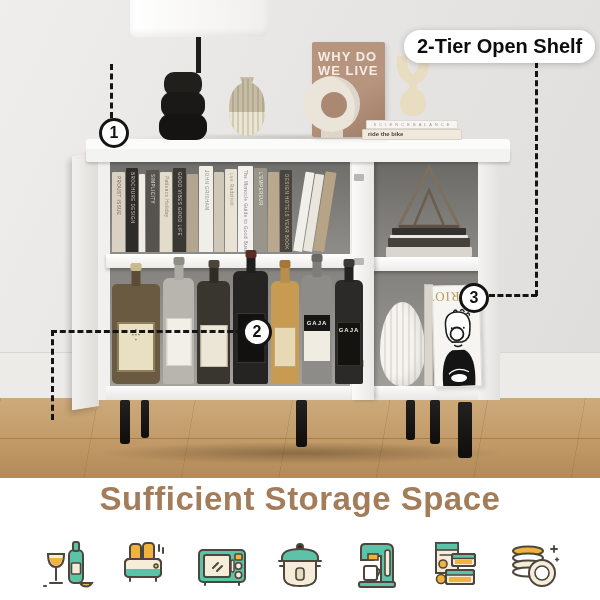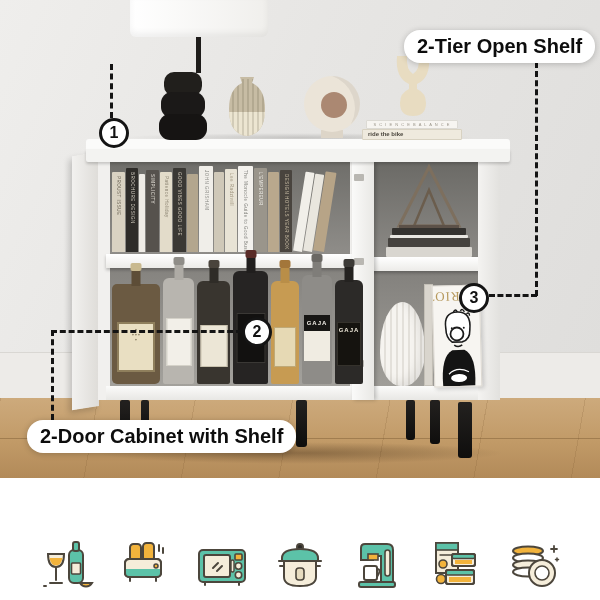--- a/index.html
+++ b/index.html
@@ -140,20 +140,24 @@
     <div class="leg" style="left:430px;top:400px;width:10px;height:44px"></div>
     <div class="leg" style="left:458px;top:402px;width:14px;height:56px"></div>
 
     <div class="abs lamp-shade"></div>
     <div class="abs lamp-stem"></div>
     <svg class="abs" style="left:158px;top:70px" width="50" height="70">
       <rect x="6" y="2" width="38" height="24" rx="10" fill="#211f1c"></rect>
       <rect x="3" y="22" width="44" height="26" rx="11" fill="#1b1918"></rect>
       <rect x="1" y="44" width="48" height="26" rx="11" fill="#161413"></rect>
     </svg>
+    <div class="abs poster">
+      <div class="poster-line">WHY DO</div>
+      <div class="poster-line">WE LIVE</div>
+    </div>
     <svg class="abs" style="left:225px;top:72px" width="44" height="68">
       <defs>
           <clipPath id="vcp">
             <path d="M15 5 H29 L27 11 Q40 17 40 37 Q40 62 22 64 Q4 62 4 37 Q4 17 17 11 Z"></path>
           </clipPath>
         </defs>
       <path d="M15 5 H29 L27 11 Q40 17 40 37 Q40 62 22 64 Q4 62 4 37 Q4 17 17 11 Z" fill="#c7bca4"></path>
       <g clip-path="url(#vcp)">
         <rect x="0" y="40" width="44" height="28" fill="#ece5d1"></rect>
         <g stroke="rgba(90,80,60,.35)" stroke-width="1">
@@ -297,23 +301,23 @@
     <div class="co-circle" style="left:99px;top:118px">1</div>
 
     <div class="dash-v" style="left:535px;top:62px;height:234px"></div>
     <div class="dash-h" style="left:489px;top:294px;width:48px"></div>
     <div class="co-pill" style="left:404px;top:30px">2-Tier Open Shelf</div>
     <div class="co-circle" style="left:459px;top:283px">3</div>
 
     <div class="dash-h" style="left:51px;top:330px;width:191px"></div>
     <div class="dash-v" style="left:51px;top:330px;height:90px"></div>
     <div class="co-circle" style="left:242px;top:317px">2</div>
-    <div class="co-pill" style="left:27px;top:420px">2-Door Cabinet with Shelf</div>
   </div>
 
+  <div id="headline" style="color:#a37d5a">Sufficient Storage Space</div>
 
   <div id="iconrow">
     <svg class="ficon" viewBox="0 0 54 54">
       <g stroke="#4c463c" stroke-width="2" fill="none" stroke-linecap="round">
         <rect x="29" y="12" width="14" height="33" rx="5" fill="#5cc2a8"></rect>
         <rect x="33" y="4" width="6" height="9" rx="2" fill="#5cc2a8"></rect>
         <rect x="31.5" y="25" width="9" height="11" rx="1" fill="#f5edda" stroke-width="1.6"></rect>
         <path d="M8 16 h16 q0 13 -8 13 q-8 0 -8 -13 z" fill="#f5edda"></path>
         <path d="M9.5 20 h13 q-1.5 7.5 -6.5 7.5 q-5 0 -6.5 -7.5 z" fill="#f2b33c" stroke="none"></path>
         <line x1="16" y1="29" x2="16" y2="42"></line>

